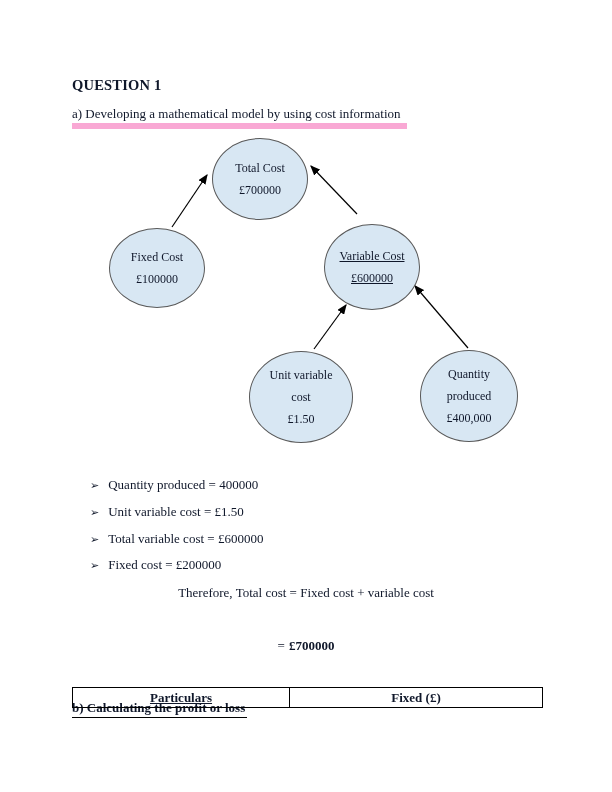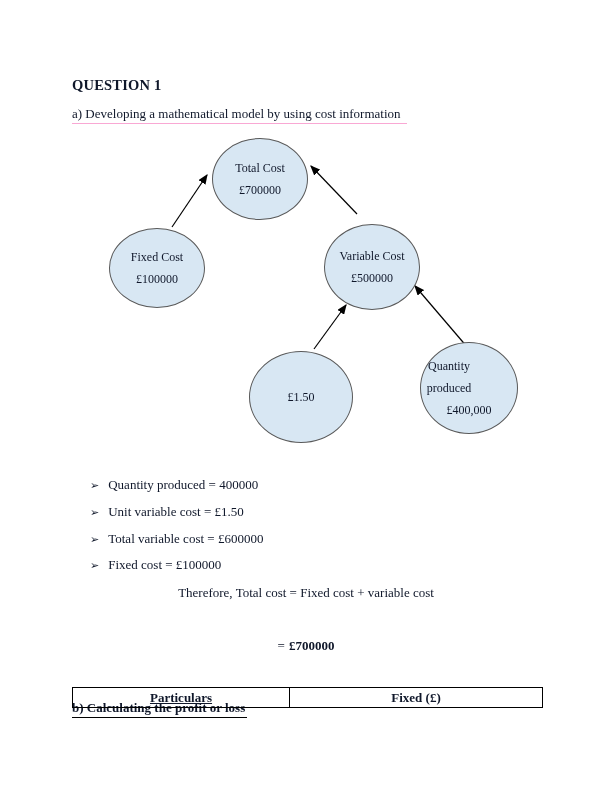--- a/index.html
+++ b/index.html
@@ -21,21 +21,21 @@
     font-size: 14.5px;
     font-weight: bold;
     letter-spacing: 0.2px;
   }
   .heading-a {
     position: absolute;
     left: 72px; top: 106px;
     font-size: 13px;
   }
   .heading-a .ul {
-    border-bottom: 1px solid #f9a8d4;
+    border-bottom: 6px solid #f9a8d4;
     padding-right: 6px;
     padding-bottom: 1px;
     display: inline-block;
   }
   .heading-b {
     position: absolute;
     left: 72px; top: 663px;
     font-size: 13px;
     font-weight: bold;
     margin-top: 37px;
@@ -50,31 +50,32 @@
   
   .arrows {
     position: absolute;
     left: 0; top: 128px;
   }
   .node {
     position: absolute;
     border-radius: 50%;
     display: flex;
     flex-direction: column;
+    align-items: center;
     justify-content: center;
     text-align: center;
     font-size: 12px;
     line-height: 22px;
   }
   .node-label, .node-value { display: block; }
   .node-total    { left: 212px; top: 138px; width: 94px;  height: 80px; }
   .node-fixed    { left: 109px; top: 228px; width: 94px;  height: 78px; }
   .node-variable { left: 324px; top: 224px; width: 94px;  height: 84px; }
   .node-unit     { left: 249px; top: 351px; width: 102px; height: 90px; }
-  .node-quantity { left: 420px; top: 342px; width: 96px;  height: 90px; }
+  .node-quantity { left: 420px; top: 350px; width: 96px;  height: 90px; }
   .node-unit .node-label     { width: 72px; }
   .node-quantity .node-label { width: 56px; }
 
   
   .intro {
     position: absolute;
     left: 72px; top: 451px;
     font-size: 13px;
     font-style: italic;
     margin: 0;
@@ -150,44 +151,45 @@
   </svg>
 
   <div class="node node-total" style="background: rgb(216, 231, 243); border: 1px solid rgb(89, 89, 89);">
     <span class="node-label">Total Cost</span>
     <span class="node-value">£700000</span>
   </div>
   <div class="node node-fixed" style="background: rgb(216, 231, 243); border: 1px solid rgb(89, 89, 89);">
     <span class="node-label">Fixed Cost</span>
     <span class="node-value">£100000</span>
   </div>
-  <div class="node node-variable" style="background: rgb(216, 231, 243); border: 1px solid rgb(89, 89, 89);">
+  <div class="node node-variable" style="background: rgb(216, 231, 243); border: 1px solid rgb(89, 89, 89); text-decoration: underline;">
     <span class="node-label">Variable Cost</span>
-    <span class="node-value">£500000</span>
+    <span class="node-value">£600000</span>
   </div>
   <div class="node node-unit" style="background: rgb(216, 231, 243); border: 1px solid rgb(89, 89, 89);">
+    <span class="node-label">Unit variable cost</span>
     <span class="node-value">£1.50</span>
   </div>
   <div class="node node-quantity" style="background: rgb(216, 231, 243); border: 1px solid rgb(89, 89, 89);">
     <span class="node-label">Quantity produced</span>
     <span class="node-value">£400,000</span>
   </div>
 
 
   <div class="bullet bullet-1">
     <span class="bullet-icon">➢</span><span class="bullet-text">Quantity produced = 400000</span>
   </div>
   <div class="bullet bullet-2">
     <span class="bullet-icon">➢</span><span class="bullet-text">Unit variable cost = £1.50</span>
   </div>
   <div class="bullet bullet-3">
     <span class="bullet-icon">➢</span><span class="bullet-text">Total variable cost = £600000</span>
   </div>
   <div class="bullet bullet-4">
-    <span class="bullet-icon">➢</span><span class="bullet-text">Fixed cost = £100000</span>
+    <span class="bullet-icon">➢</span><span class="bullet-text">Fixed cost = £200000</span>
   </div>
 
   <div class="calc-line calc-1">Therefore, Total cost = Fixed cost + variable cost</div>
   <div class="calc-line calc-3">
     <span class="calc-eq">=</span><span class="calc-bold">£700000</span>
   </div>
 
   <div class="heading-b">
     <span class="ul">b) Calculating the profit or loss</span>
   </div>

